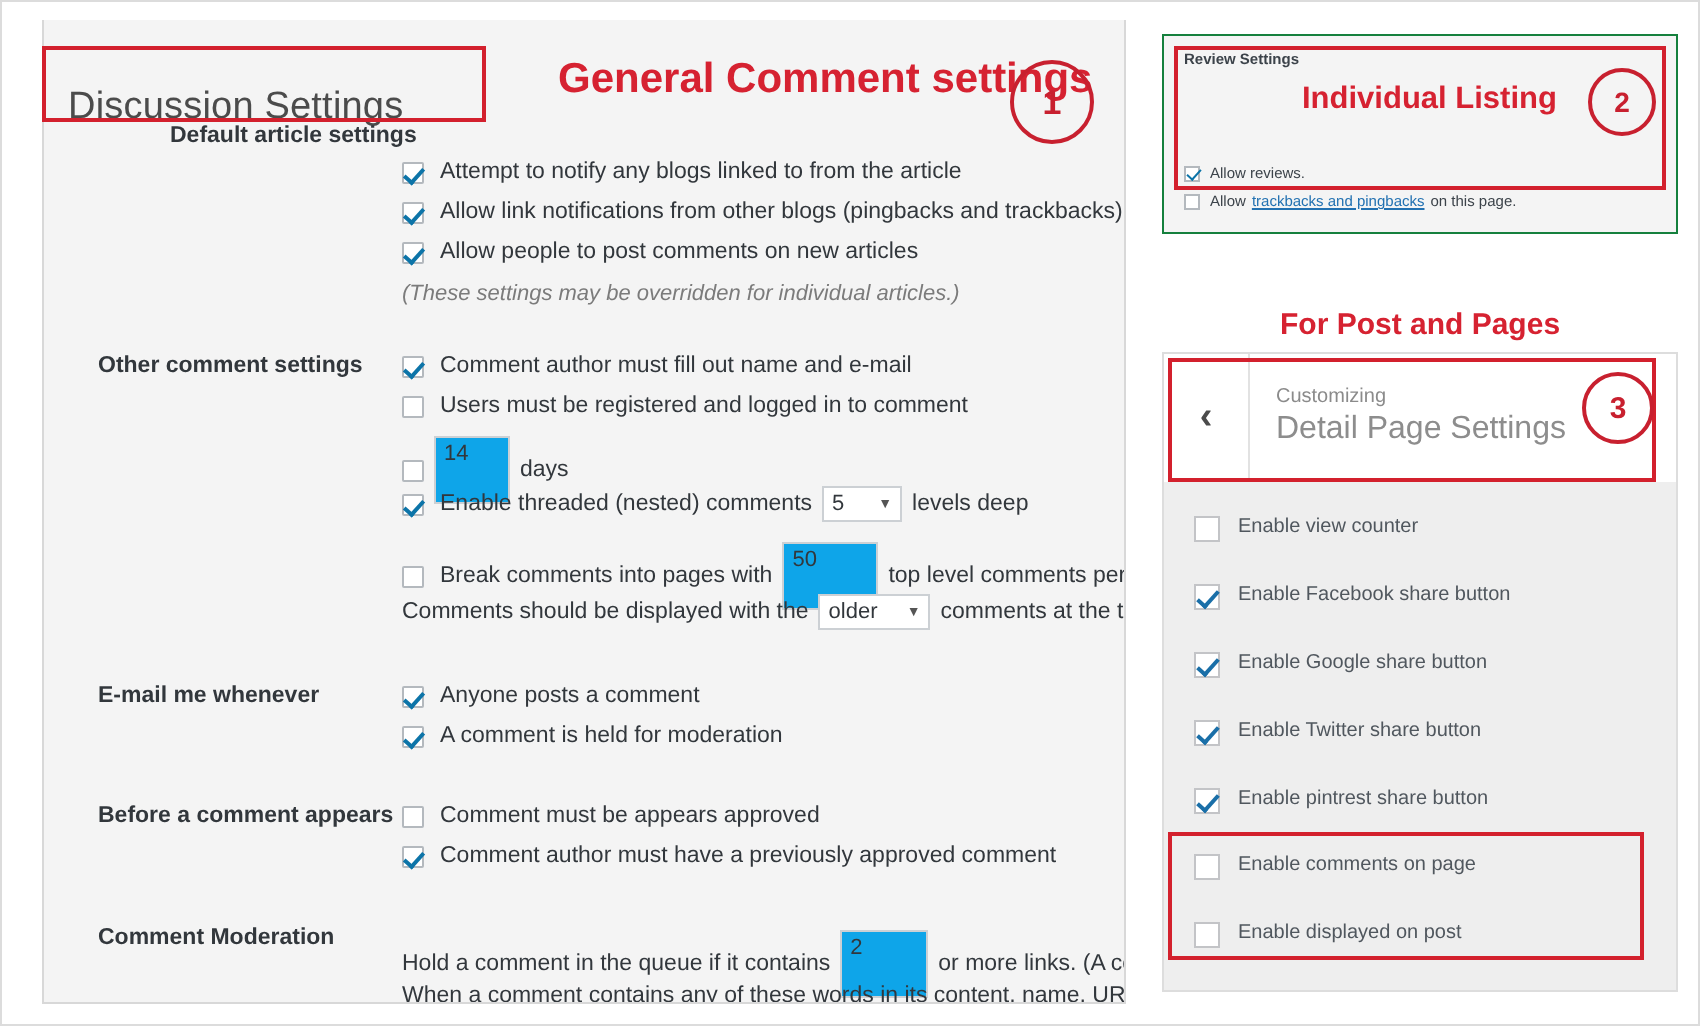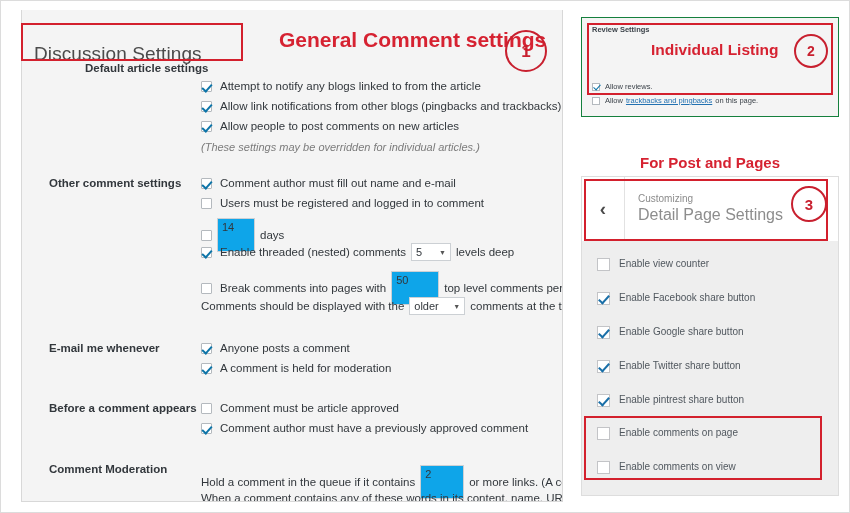--- a/index.html
+++ b/index.html
@@ -292,21 +292,21 @@
         <span class="txt">Anyone posts a comment</span>
       </div>
       <div class="opt" style="left:179px;top:352px;">
         <span class="cb on"></span>
         <span class="txt">A comment is held for moderation</span>
       </div>
 
       <div class="row-label" style="left:27px;top:392px;">Before a comment appears</div>
       <div class="opt" style="left:179px;top:392px;">
         <span class="cb"></span>
-        <span class="txt">Comment must be article approved</span>
+        <span class="txt">Comment must be appears approved</span>
       </div>
       <div class="opt" style="left:179px;top:412px;">
         <span class="cb on"></span>
         <span class="txt">Comment author must have a previously approved comment</span>
       </div>
 
       <div class="row-label" style="left:27px;top:453px;">Comment Moderation</div>
       <div class="opt" style="left:179px;top:455px;">
         <span>Hold a comment in the queue if it contains</span>
         <span class="txtbox" style="width:44px;">2</span>
@@ -371,21 +371,21 @@
     <div class="rp3-opt" style="top:217px;">
       <span class="cb2 on"></span>
       <span class="txt">Enable pintrest share button</span>
     </div>
     <div class="rp3-opt" style="top:250px;">
       <span class="cb2"></span>
       <span class="txt">Enable comments on page</span>
     </div>
     <div class="rp3-opt" style="top:284px;">
       <span class="cb2"></span>
-      <span class="txt">Enable comments on view</span>
+      <span class="txt">Enable displayed on post</span>
     </div>
   </div>
 
   <div class="redbox" style="left:583px;top:178px;width:244px;height:62px;"></div>
   <div class="circ" style="left:790px;top:185px;width:32px;height:32px;font-size:15px;">3</div>
 
   <div class="redbox" style="left:583px;top:415px;width:238px;height:64px;"></div>
 
 </div>
 

